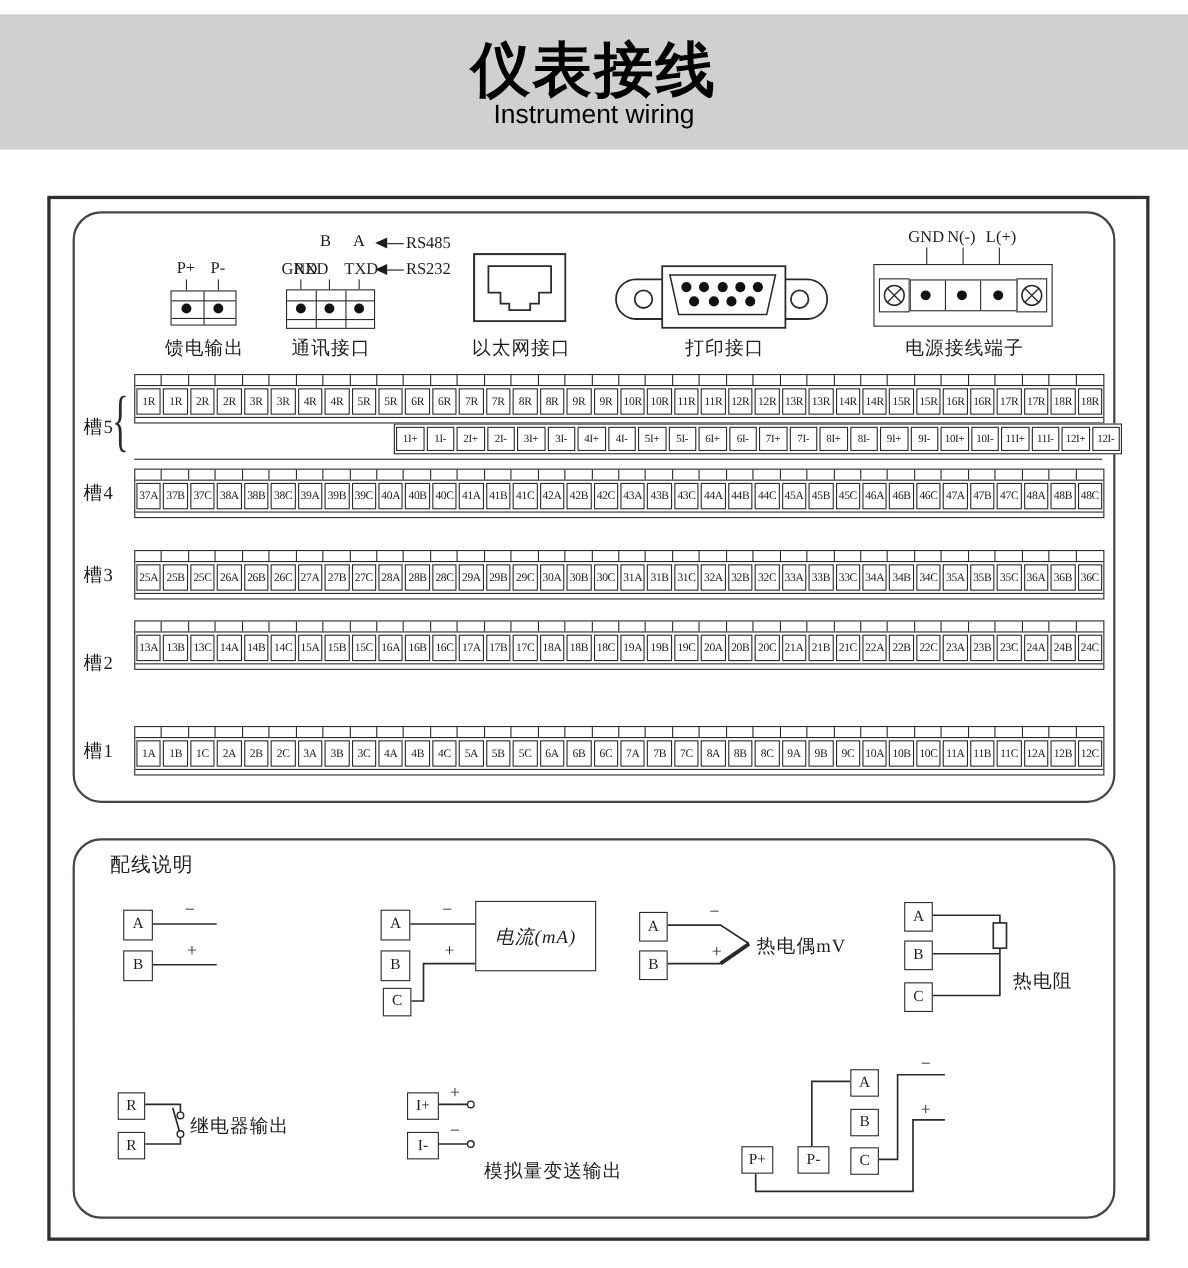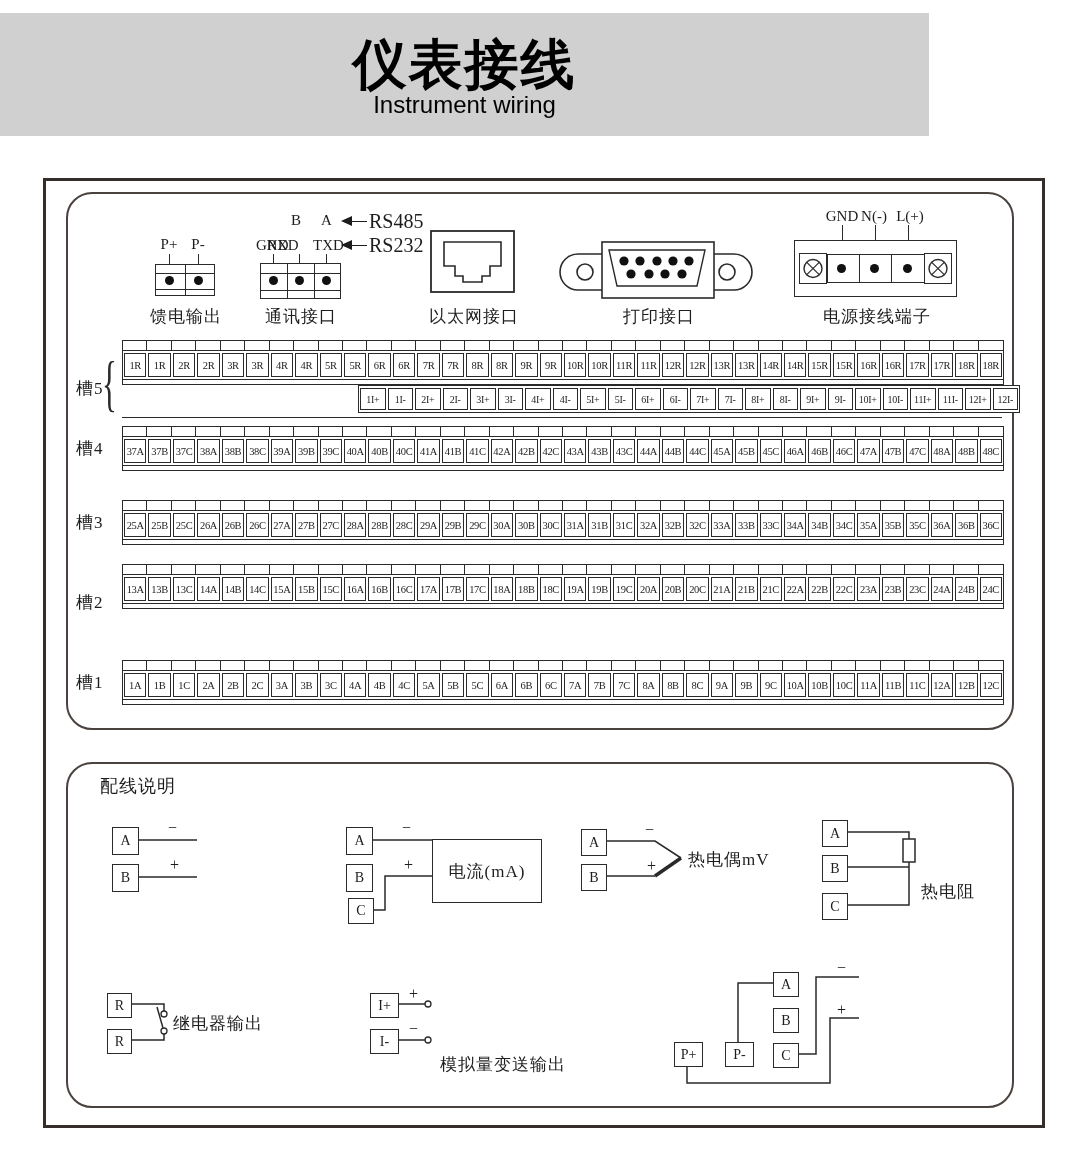--- a/index.html
+++ b/index.html
@@ -1,41 +1,41 @@
 <!DOCTYPE html>
 <html><head>
 <meta charset="utf-8">
 <style>
   html,body{margin:0;padding:0;background:#fff;}
   body{width:1080px;height:1153px;position:relative;font-family:"Liberation Serif","DejaVu Serif",serif;color:#1d1d1d;}
   .abs{position:absolute;}
 
   
-  .banner{position:absolute;left:0;top:13px;width:929px;height:123px;background:#d1d0d0;text-align:center;}
+  .banner{position:absolute;left:0;top:13px;width:1080px;height:123px;background:#d1d0d0;text-align:center;}
   .banner .title{font-family:"Liberation Sans","DejaVu Sans",sans-serif;font-weight:900;font-size:54px;line-height:1;margin-top:24px;color:#000;letter-spacing:2px;}
   .banner .subtitle{font-family:"Liberation Sans","DejaVu Sans",sans-serif;font-size:24px;line-height:1;margin-top:2px;color:#000;}
 
   
   .outerbox{position:absolute;left:43px;top:178px;width:996px;height:944px;border:3px solid #352e2b;background:#fff;}
   .panel{position:absolute;border:2px solid #49423e;border-radius:26px;background:#fff;}
   #panel-top{left:20px;top:11px;width:944px;height:534px;}
   #panel-bottom{left:20px;top:581px;width:944px;height:342px;}
 
   
   .pinlabel{position:absolute;font-size:15px;text-align:center;white-space:nowrap;}
   .caption{position:absolute;font-size:17px;white-space:nowrap;letter-spacing:1px;}
   .pinblock{position:absolute;border:1.5px solid #2a2a2a;background:#fff;}
   .hline{position:absolute;left:0;right:0;height:0;border-top:1px solid #2a2a2a;}
   .vline{position:absolute;top:0;bottom:0;width:0;border-left:1px solid #2a2a2a;}
   .dot{position:absolute;width:9px;height:9px;border-radius:50%;background:#111;}
   .stem{position:absolute;width:0;border-left:1.5px solid #2a2a2a;}
   .arrowrow{position:absolute;display:flex;align-items:center;height:16px;}
   .tri{width:0;height:0;border-top:5px solid transparent;border-bottom:5px solid transparent;border-right:11px solid #1d1d1d;}
   .tail{width:15px;height:0;border-top:1.5px solid #1d1d1d;}
-  .arrowrow span{font-size:20px;margin-left:2px;}
+  .arrowrow span{font-size:15px;margin-left:2px;}
 
   
   .strip{position:absolute;border:1.5px solid #2a2a2a;background:#fff;}
   .strip .band-top{display:grid;height:9px;border-bottom:1px solid #2a2a2a;}
   .strip .band-top .seg{border-right:1px solid #2a2a2a;}
   .strip .band-top .seg:last-child{border-right:none;}
   .strip .cells{display:grid;padding:1px 0;}
   .strip .cell{border:1px solid #2a2a2a;margin:1px;height:22px;display:flex;align-items:center;justify-content:center;font-size:10.5px;letter-spacing:-0.3px;background:#fff;overflow:hidden;}
   .strip .band-bottom{height:4px;border-top:1px solid #2a2a2a;}
   .strip.nobands .cell{height:20px;font-size:10px;}
@@ -612,21 +612,21 @@
 
     <div class="diagram" style="left:274px;top:55px;width:280px;height:115px;">
       <svg class="wires" width="280" height="115">
         <path d="M29,21 H90 M30,91 H43 V57 H90" fill="none" stroke="#2a2a2a" stroke-width="1.5"></path>
       </svg>
       <div class="tbox" style="left:4px;top:8px;width:25px;height:26px;">A</div>
       <div class="tbox" style="left:4px;top:45px;width:25px;height:26px;">B</div>
       <div class="tbox" style="left:6px;top:79px;width:24px;height:24px;">C</div>
       <div class="sign" style="left:60px;top:0px;">−</div>
       <div class="sign" style="left:62px;top:37px;">+</div>
-      <div class="dbox" style="left:90px;top:20px;width:108px;height:62px;">电流(mA)</div>
+      <div class="dbox" style="left:90px;top:0;width:108px;height:62px;font-style:italic;">电流(mA)</div>
     </div>
 
     <div class="diagram" style="left:509px;top:55px;width:260px;height:100px;">
       <svg class="wires" width="260" height="100">
         <path d="M28,22 H78 L104,39" fill="none" stroke="#2a2a2a" stroke-width="1.5"></path>
         <path d="M28,57 H78" fill="none" stroke="#2a2a2a" stroke-width="1.5"></path>
         <path d="M78,57 L104,39" fill="none" stroke="#2a2a2a" stroke-width="3.5"></path>
       </svg>
       <div class="tbox" style="left:4px;top:10px;width:24px;height:25px;">A</div>
       <div class="tbox" style="left:4px;top:45px;width:24px;height:25px;">B</div>

